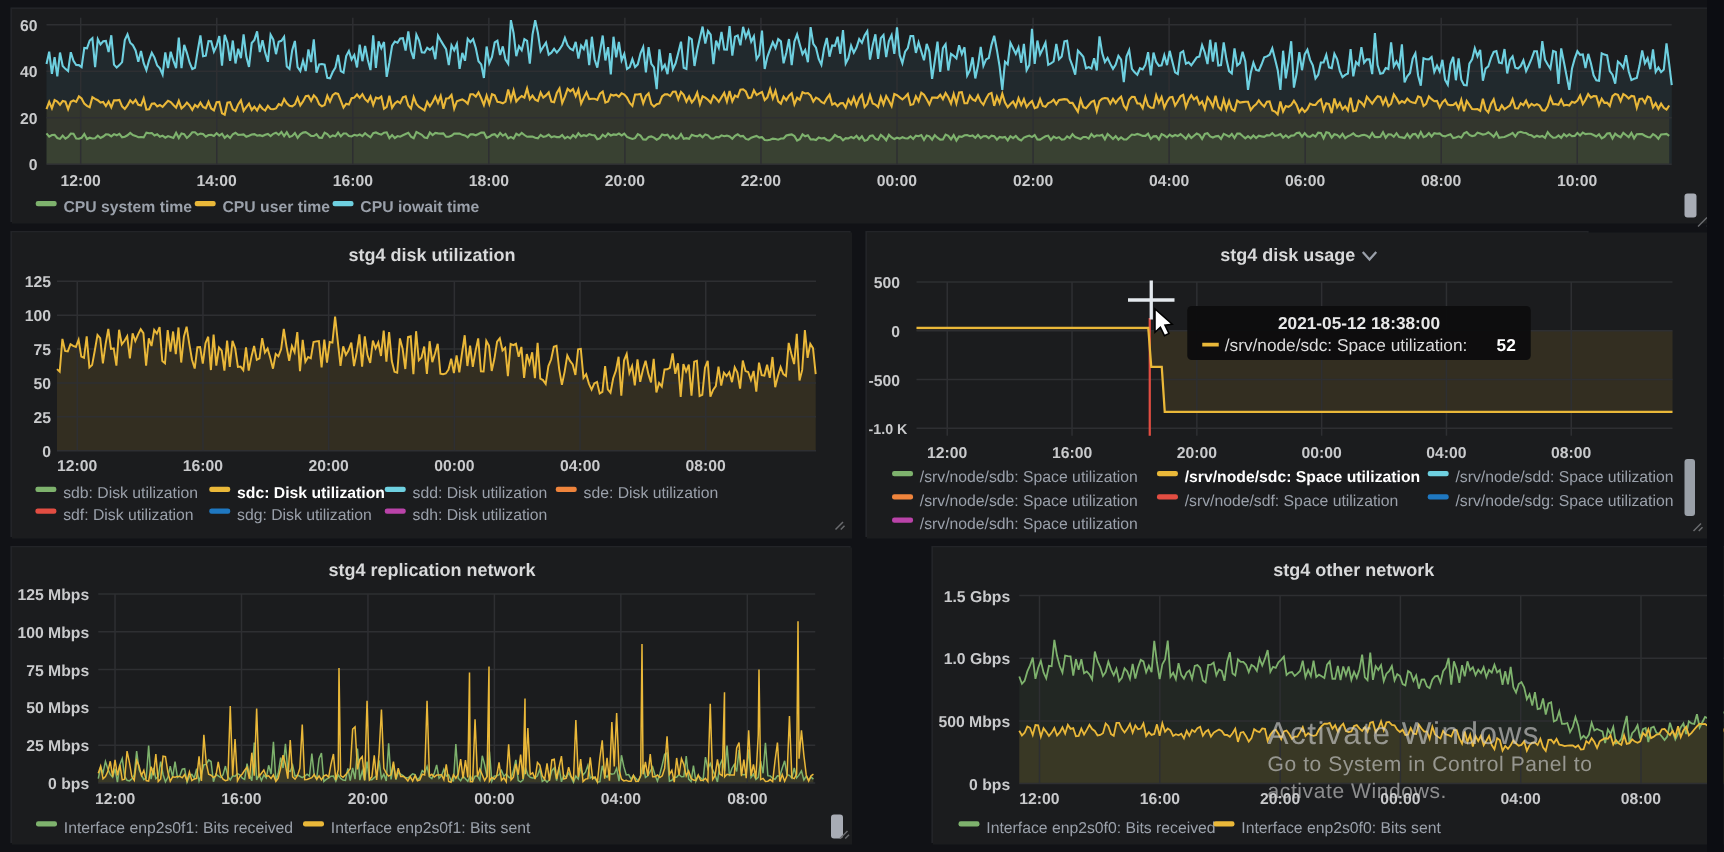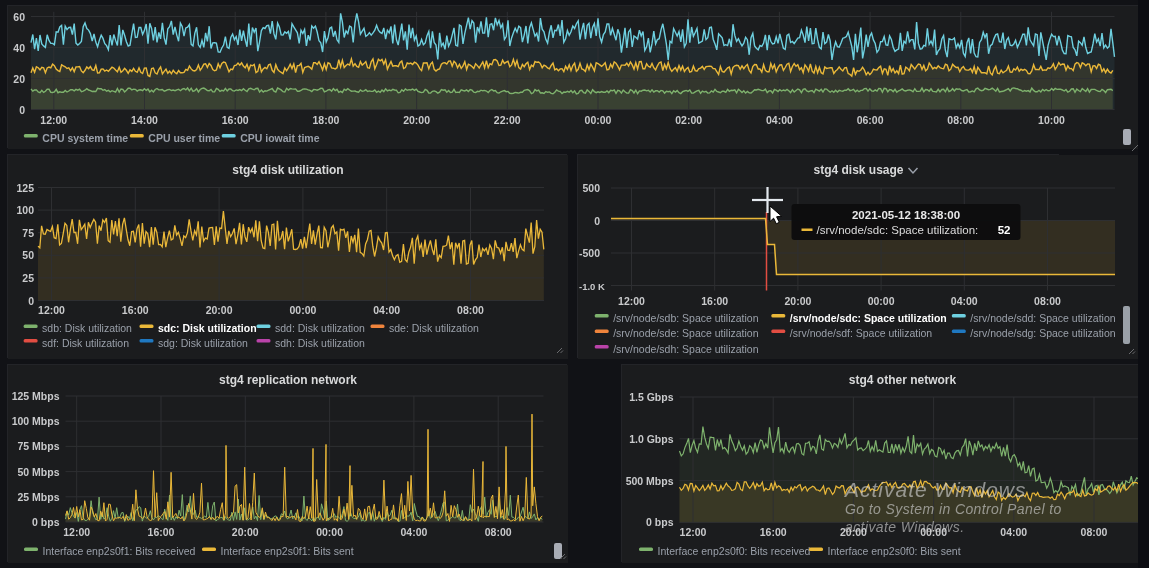--- a/index.html
+++ b/index.html
@@ -1,18 +1,18 @@
 <!DOCTYPE html>
 <html><head><meta charset="utf-8"><style>
 html,body{margin:0;padding:0;background:#111216;width:1149px;height:568px;overflow:hidden;
 font-family:"Liberation Sans",sans-serif;}
 .panel{position:absolute;background:#1b1c1e;border:1px solid #232428;box-sizing:border-box;}
 .panel svg{position:absolute;left:0;top:0;overflow:visible;}
 #rightcol{position:absolute;right:0;top:0;width:11px;height:568px;background:#0c0d12;}
-#wm{position:absolute;left:845px;top:478px;color:rgba(210,210,210,0.62);z-index:30;font-style:italic;}
+#wm{position:absolute;left:845px;top:478px;color:rgba(210,210,210,0.62);z-index:30;}
 #wm .l1{font-size:21px;line-height:23px;letter-spacing:1px;}
 #wm .l2{font-size:14px;line-height:17.5px;letter-spacing:0.4px;}
 </style></head><body>
 <div class="panel" style="left:7px;top:5px;width:1131px;height:143px;">
     <svg width="1131" height="143" viewBox="0 0 1131 143" font-family="Liberation Sans, sans-serif">
       <rect width="1131" height="143" fill="#1b1c1e"></rect>
       <path d="M23.0 36.6 L24.8 28.5 L26.6 43.2 L28.4 32.1 L30.2 44.9 L32.0 29.0 L33.8 38.0 L35.6 39.9 L37.4 41.4 L39.2 28.8 L41.0 34.5 L42.8 37.3 L44.6 37.4 L46.4 38.7 L48.2 25.9 L50.0 26.2 L51.8 21.0 L53.6 19.4 L55.4 38.7 L57.2 20.1 L59.0 23.6 L60.8 21.5 L62.6 21.3 L64.4 28.7 L66.2 17.5 L68.0 37.1 L69.8 39.0 L71.6 37.4 L73.4 35.4 L75.2 20.7 L77.0 16.9 L78.8 22.5 L80.6 24.1 L82.4 27.6 L84.2 35.1 L86.0 28.0 L87.8 36.1 L89.6 40.8 L91.4 34.1 L93.2 29.2 L95.0 32.4 L96.8 37.7 L98.6 39.6 L100.4 43.7 L102.2 29.0 L104.0 39.4 L105.8 28.5 L107.6 34.4 L109.4 39.4 L111.2 19.0 L113.0 39.4 L114.8 23.9 L116.6 29.2 L118.4 35.8 L120.2 40.0 L122.0 39.2 L123.8 27.9 L125.6 17.6 L127.4 31.5 L129.2 31.1 L131.0 21.4 L132.8 21.5 L134.6 28.4 L136.4 24.6 L138.2 18.0 L140.0 37.8 L141.8 17.2 L143.6 22.5 L145.4 34.5 L147.2 21.0 L149.0 36.3 L150.8 26.5 L152.6 32.8 L154.4 16.9 L156.2 31.7 L158.0 38.6 L159.8 22.7 L161.6 20.6 L163.4 14.9 L165.2 28.7 L167.0 20.9 L168.8 29.1 L170.6 35.2 L172.4 17.1 L174.2 20.4 L176.0 30.1 L177.8 21.9 L179.6 21.2 L181.4 18.5 L183.2 38.3 L185.0 39.9 L186.8 27.4 L188.6 21.3 L190.4 38.8 L192.2 41.3 L194.0 34.4 L195.8 41.4 L197.6 26.9 L199.4 35.4 L201.2 20.2 L203.0 42.5 L204.8 36.9 L206.6 36.7 L208.4 37.1 L210.2 45.9 L212.0 46.2 L213.8 42.0 L215.6 39.1 L217.4 30.6 L219.2 41.4 L221.0 42.4 L222.8 31.4 L224.6 28.0 L226.4 33.7 L228.2 30.7 L230.0 39.0 L231.8 23.7 L233.6 34.8 L235.4 24.7 L237.2 33.8 L239.0 40.7 L240.8 17.6 L242.6 39.3 L244.4 21.6 L246.2 26.2 L248.0 22.0 L249.8 45.2 L251.6 35.6 L253.4 24.5 L255.2 21.7 L257.0 22.5 L258.8 19.7 L260.6 19.4 L262.4 27.7 L264.2 15.0 L266.0 27.9 L267.8 33.3 L269.6 17.1 L271.4 21.0 L273.2 28.9 L275.0 29.1 L276.8 25.9 L278.6 27.3 L280.4 25.5 L282.2 33.5 L284.0 17.7 L285.8 20.9 L287.6 23.9 L289.4 26.8 L291.2 37.4 L293.0 24.2 L294.8 27.5 L296.6 23.4 L298.4 39.9 L300.2 29.2 L302.0 34.5 L303.8 19.9 L305.6 22.1 L307.4 20.1 L309.2 26.0 L311.0 34.8 L312.8 36.9 L314.6 46.0 L316.4 25.0 L318.2 36.1 L320.0 31.9 L321.8 22.3 L323.6 21.2 L325.4 30.7 L327.2 24.9 L329.0 33.8 L330.8 36.5 L332.6 7.4 L334.4 16.1 L336.2 31.5 L338.0 24.8 L339.8 27.5 L341.6 20.1 L343.4 21.2 L345.2 36.5 L347.0 17.1 L348.8 7.4 L350.6 15.9 L352.4 28.2 L354.2 25.2 L356.0 22.4 L357.8 30.4 L359.6 29.1 L361.4 26.6 L363.2 29.1 L365.0 26.9 L366.8 24.2 L368.6 19.2 L370.4 24.2 L372.2 26.4 L374.0 27.4 L375.8 21.9 L377.6 33.1 L379.4 24.3 L381.2 26.8 L383.0 20.4 L384.8 37.4 L386.6 18.5 L388.4 33.5 L390.2 39.1 L392.0 28.1 L393.8 17.7 L395.6 34.3 L397.4 25.4 L399.2 43.6 L401.0 18.5 L402.8 32.2 L404.6 21.9 L406.4 34.2 L408.2 30.0 L410.0 40.0 L411.8 38.8 L413.6 33.4 L415.4 38.7 L417.2 36.9 L419.0 29.6 L420.8 25.4 L422.6 42.2 L424.4 25.4 L426.2 36.5 L428.0 39.0 L429.8 53.4 L431.6 26.9 L433.4 40.0 L435.2 37.2 L437.0 43.4 L438.8 29.5 L440.6 40.1 L442.4 36.2 L444.2 29.1 L446.0 21.8 L447.8 39.2 L449.6 40.0 L451.4 19.0 L453.2 20.2 L455.0 38.0 L456.8 27.4 L458.6 19.3 L460.4 11.7 L462.2 23.1 L464.0 14.7 L465.8 17.1 L467.6 36.7 L469.4 21.1 L471.2 25.9 L473.0 15.3 L474.8 27.0 L476.6 27.1 L478.4 11.4 L480.2 31.1 L482.0 18.4 L483.8 17.6 L485.6 24.2 L487.4 11.9 L489.2 18.9 L491.0 14.5 L492.8 21.8 L494.6 18.2 L496.4 33.5 L498.2 30.6 L500.0 14.4 L501.8 40.0 L503.6 31.9 L505.4 26.8 L507.2 22.2 L509.0 26.1 L510.8 20.1 L512.6 21.6 L514.4 36.2 L516.2 29.1 L518.0 20.0 L519.8 37.5 L521.6 21.7 L523.4 16.9 L525.2 23.6 L527.0 30.1 L528.8 27.3 L530.6 35.5 L532.4 12.1 L534.2 23.2 L536.0 25.8 L537.8 33.3 L539.6 37.2 L541.4 26.2 L543.2 19.3 L545.0 31.8 L546.8 24.3 L548.6 24.6 L550.4 18.5 L552.2 29.9 L554.0 14.0 L555.8 36.3 L557.6 32.7 L559.4 24.5 L561.2 29.2 L563.0 25.7 L564.8 20.0 L566.6 22.5 L568.4 17.7 L570.2 14.8 L572.0 33.7 L573.8 24.1 L575.6 16.9 L577.4 33.2 L579.2 19.4 L581.0 17.3 L582.8 32.1 L584.6 21.3 L586.4 17.4 L588.2 29.9 L590.0 12.2 L591.8 30.8 L593.6 36.1 L595.4 28.5 L597.2 26.0 L599.0 18.0 L600.8 18.0 L602.6 29.3 L604.4 22.3 L606.2 28.3 L608.0 34.2 L609.8 23.3 L611.6 28.4 L613.4 46.6 L615.2 34.6 L617.0 21.8 L618.8 41.9 L620.6 26.1 L622.4 23.5 L624.2 41.0 L626.0 29.9 L627.8 31.2 L629.6 33.0 L631.4 24.2 L633.2 30.0 L635.0 25.5 L636.8 44.4 L638.6 40.8 L640.4 32.2 L642.2 46.3 L644.0 37.7 L645.8 25.2 L647.6 37.9 L649.4 33.6 L651.2 32.7 L653.0 23.9 L654.8 17.8 L656.6 27.3 L658.4 38.2 L660.2 53.9 L662.0 35.2 L663.8 36.9 L665.6 22.6 L667.4 26.2 L669.2 30.0 L671.0 25.6 L672.8 35.9 L674.6 23.3 L676.4 40.8 L678.2 37.4 L680.0 13.2 L681.8 36.6 L683.6 21.0 L685.4 30.3 L687.2 26.5 L689.0 22.4 L690.8 37.2 L692.6 36.2 L694.4 35.0 L696.2 23.3 L698.0 33.5 L699.8 31.7 L701.6 21.6 L703.4 21.2 L705.2 33.2 L707.0 37.9 L708.8 43.8 L710.6 27.8 L712.4 29.7 L714.2 31.9 L716.0 39.5 L717.8 38.7 L719.6 39.6 L721.4 32.8 L723.2 41.0 L725.0 18.2 L726.8 29.4 L728.6 35.4 L730.4 32.6 L732.2 36.6 L734.0 39.9 L735.8 37.1 L737.6 31.2 L739.4 33.7 L741.2 48.8 L743.0 31.7 L744.8 27.4 L746.6 39.9 L748.4 42.2 L750.2 43.8 L752.0 39.5 L753.8 40.3 L755.6 37.1 L757.4 28.8 L759.2 44.2 L761.0 29.0 L762.8 35.3 L764.6 37.9 L766.4 37.5 L768.2 30.8 L770.0 37.4 L771.8 27.9 L773.6 35.2 L775.4 42.3 L777.2 43.4 L779.0 29.3 L780.8 28.1 L782.6 36.5 L784.4 35.5 L786.2 37.5 L788.0 34.9 L789.8 32.2 L791.6 31.7 L793.4 24.1 L795.2 29.0 L797.0 36.7 L798.8 20.5 L800.6 35.0 L802.4 22.2 L804.2 37.7 L806.0 37.4 L807.8 22.2 L809.6 33.4 L811.4 41.4 L813.2 42.9 L815.0 26.2 L816.8 37.6 L818.6 36.1 L820.4 28.5 L822.2 35.0 L824.0 53.9 L825.8 42.6 L827.6 35.8 L829.4 40.6 L831.2 41.2 L833.0 37.0 L834.8 32.2 L836.6 31.6 L838.4 30.5 L840.2 26.2 L842.0 33.4 L843.8 40.6 L845.6 53.9 L847.4 27.8 L849.2 46.3 L851.0 35.4 L852.8 21.5 L854.6 52.4 L856.4 43.2 L858.2 28.7 L860.0 40.8 L861.8 30.3 L863.6 27.1 L865.4 33.9 L867.2 37.5 L869.0 46.3 L870.8 43.8 L872.6 35.7 L874.4 35.6 L876.2 30.6 L878.0 38.9 L879.8 39.4 L881.6 29.8 L883.4 33.4 L885.2 41.2 L887.0 45.4 L888.8 43.9 L890.6 43.0 L892.4 26.8 L894.2 44.9 L896.0 35.3 L897.8 37.3 L899.6 25.4 L901.4 35.9 L903.2 33.6 L905.0 33.6 L906.8 43.4 L908.6 16.0 L910.4 37.4 L912.2 43.2 L914.0 42.7 L915.8 39.4 L917.6 40.0 L919.4 22.3 L921.2 38.3 L923.0 35.0 L924.8 39.2 L926.6 23.6 L928.4 48.9 L930.2 44.8 L932.0 42.7 L933.8 33.0 L935.6 29.5 L937.4 44.3 L939.2 51.1 L941.0 32.8 L942.8 33.5 L944.6 33.6 L946.4 32.0 L948.2 41.9 L950.0 37.7 L951.8 41.7 L953.6 33.9 L955.4 47.2 L957.2 50.5 L959.0 36.7 L960.8 31.9 L962.6 47.5 L964.4 33.0 L966.2 47.1 L968.0 50.7 L969.8 50.9 L971.6 36.4 L973.4 33.6 L975.2 26.2 L977.0 31.5 L978.8 27.2 L980.6 47.8 L982.4 39.7 L984.2 38.3 L986.0 32.6 L987.8 28.6 L989.6 28.0 L991.4 35.7 L993.2 36.1 L995.0 26.7 L996.8 43.0 L998.6 34.0 L1000.4 31.6 L1002.2 39.1 L1004.0 39.7 L1005.8 38.0 L1007.6 34.2 L1009.4 41.4 L1011.2 37.5 L1013.0 33.3 L1014.8 28.2 L1016.6 28.2 L1018.4 39.5 L1020.2 21.4 L1022.0 33.8 L1023.8 37.0 L1025.6 39.8 L1027.4 28.0 L1029.2 28.7 L1031.0 49.9 L1032.8 26.3 L1034.6 35.3 L1036.4 44.6 L1038.2 53.9 L1040.0 39.6 L1041.8 33.1 L1043.6 28.2 L1045.4 30.6 L1047.2 30.3 L1049.0 39.4 L1050.8 29.9 L1052.6 36.2 L1054.4 44.2 L1056.2 47.5 L1058.0 47.8 L1059.8 29.5 L1061.6 30.4 L1063.4 30.9 L1065.2 41.4 L1067.0 43.8 L1068.8 49.8 L1070.6 35.1 L1072.4 36.6 L1074.2 39.3 L1076.0 30.8 L1077.8 41.5 L1079.6 47.4 L1081.4 46.5 L1083.2 46.0 L1085.0 37.9 L1086.8 27.6 L1088.6 36.1 L1090.4 32.8 L1092.2 40.1 L1094.0 27.0 L1095.8 41.9 L1097.6 39.0 L1099.4 42.1 L1101.2 40.4 L1103.0 22.9 L1104.8 36.8 L1106.5 50.8 L1106.5 103.5 L23.0 103.5 Z" fill="#6ED0E0" fill-opacity="0.08"></path>
       <path d="M23.0 66.7 L24.8 61.9 L26.6 66.2 L28.4 60.7 L30.2 61.7 L32.0 63.8 L33.8 61.3 L35.6 61.8 L37.4 66.8 L39.2 61.9 L41.0 61.0 L42.8 61.9 L44.6 58.2 L46.4 59.6 L48.2 63.1 L50.0 64.6 L51.8 65.5 L53.6 58.8 L55.4 59.9 L57.2 60.8 L59.0 62.4 L60.8 61.9 L62.6 64.7 L64.4 61.7 L66.2 65.6 L68.0 60.9 L69.8 60.9 L71.6 60.6 L73.4 64.9 L75.2 66.6 L77.0 64.3 L78.8 60.9 L80.6 62.8 L82.4 60.6 L84.2 63.9 L86.0 64.4 L87.8 59.5 L89.6 67.0 L91.4 66.8 L93.2 63.2 L95.0 62.9 L96.8 65.0 L98.6 64.0 L100.4 65.3 L102.2 63.2 L104.0 61.2 L105.8 62.0 L107.6 64.0 L109.4 65.8 L111.2 61.2 L113.0 66.3 L114.8 64.7 L116.6 62.4 L118.4 64.3 L120.2 67.3 L122.0 63.9 L123.8 65.4 L125.6 62.4 L127.4 65.3 L129.2 66.2 L131.0 61.9 L132.8 66.3 L134.6 67.5 L136.4 62.1 L138.2 61.9 L140.0 69.5 L141.8 70.4 L143.6 62.5 L145.4 62.1 L147.2 66.9 L149.0 68.0 L150.8 63.6 L152.6 60.9 L154.4 67.9 L156.2 65.4 L158.0 63.1 L159.8 67.3 L161.6 65.2 L163.4 67.7 L165.2 64.2 L167.0 66.5 L168.8 67.7 L170.6 64.5 L172.4 66.7 L174.2 66.8 L176.0 66.3 L177.8 63.4 L179.6 64.2 L181.4 60.0 L183.2 62.9 L185.0 64.5 L186.8 64.9 L188.6 63.6 L190.4 59.1 L192.2 64.3 L194.0 61.6 L195.8 58.1 L197.6 57.8 L199.4 61.3 L201.2 57.5 L203.0 59.4 L204.8 63.5 L206.6 64.8 L208.4 64.0 L210.2 57.8 L212.0 61.8 L213.8 57.4 L215.6 56.1 L217.4 56.6 L219.2 61.1 L221.0 65.7 L222.8 63.1 L224.6 63.7 L226.4 59.5 L228.2 59.1 L230.0 57.0 L231.8 59.2 L233.6 56.8 L235.4 60.1 L237.2 61.8 L239.0 58.3 L240.8 64.0 L242.6 59.1 L244.4 59.7 L246.2 58.4 L248.0 66.5 L249.8 65.3 L251.6 57.8 L253.4 65.9 L255.2 63.0 L257.0 61.5 L258.8 62.8 L260.6 58.9 L262.4 58.2 L264.2 64.3 L266.0 66.4 L267.8 58.7 L269.6 63.3 L271.4 65.3 L273.2 66.4 L275.0 67.6 L276.8 61.9 L278.6 64.8 L280.4 62.0 L282.2 58.3 L284.0 62.6 L285.8 57.9 L287.6 66.5 L289.4 59.6 L291.2 59.5 L293.0 57.3 L294.8 66.4 L296.6 61.5 L298.4 60.9 L300.2 60.3 L302.0 61.4 L303.8 63.2 L305.6 56.8 L307.4 56.8 L309.2 58.4 L311.0 55.6 L312.8 59.5 L314.6 64.0 L316.4 57.7 L318.2 63.4 L320.0 56.8 L321.8 57.6 L323.6 61.9 L325.4 62.2 L327.2 62.9 L329.0 61.7 L330.8 53.6 L332.6 60.9 L334.4 54.3 L336.2 61.6 L338.0 59.5 L339.8 58.0 L341.6 59.1 L343.4 53.0 L345.2 60.1 L347.0 57.7 L348.8 60.4 L350.6 61.3 L352.4 55.6 L354.2 59.1 L356.0 57.6 L357.8 55.6 L359.6 61.7 L361.4 62.1 L363.2 55.9 L365.0 52.9 L366.8 62.7 L368.6 58.4 L370.4 53.2 L372.2 54.9 L374.0 53.4 L375.8 58.1 L377.6 53.8 L379.4 63.1 L381.2 59.1 L383.0 55.5 L384.8 60.1 L386.6 59.8 L388.4 59.8 L390.2 60.6 L392.0 56.4 L393.8 55.0 L395.6 62.4 L397.4 61.6 L399.2 57.0 L401.0 57.7 L402.8 57.1 L404.6 58.5 L406.4 56.2 L408.2 57.0 L410.0 59.1 L411.8 62.6 L413.6 64.6 L415.4 57.0 L417.2 57.0 L419.0 56.7 L420.8 62.9 L422.6 58.1 L424.4 56.2 L426.2 63.3 L428.0 65.1 L429.8 63.5 L431.6 63.0 L433.4 58.3 L435.2 56.9 L437.0 56.8 L438.8 58.0 L440.6 55.1 L442.4 55.0 L444.2 60.2 L446.0 55.3 L447.8 57.2 L449.6 61.8 L451.4 58.3 L453.2 62.3 L455.0 59.9 L456.8 55.7 L458.6 63.5 L460.4 58.2 L462.2 59.1 L464.0 60.5 L465.8 62.5 L467.6 57.8 L469.4 59.6 L471.2 61.9 L473.0 58.8 L474.8 55.9 L476.6 61.8 L478.4 54.7 L480.2 61.6 L482.0 57.7 L483.8 58.7 L485.6 53.8 L487.4 53.5 L489.2 55.0 L491.0 59.4 L492.8 59.1 L494.6 54.2 L496.4 57.4 L498.2 56.2 L500.0 55.3 L501.8 60.7 L503.6 58.9 L505.4 53.3 L507.2 59.6 L509.0 54.6 L510.8 61.6 L512.6 63.1 L514.4 58.4 L516.2 60.7 L518.0 57.8 L519.8 56.2 L521.6 63.6 L523.4 59.2 L525.2 60.6 L527.0 55.5 L528.8 56.3 L530.6 56.0 L532.4 57.6 L534.2 61.7 L536.0 59.1 L537.8 60.1 L539.6 62.0 L541.4 62.9 L543.2 59.5 L545.0 57.1 L546.8 63.8 L548.6 62.7 L550.4 64.8 L552.2 62.9 L554.0 62.7 L555.8 65.7 L557.6 60.3 L559.4 63.4 L561.2 58.9 L563.0 64.5 L564.8 59.6 L566.6 57.2 L568.4 65.3 L570.2 63.3 L572.0 57.4 L573.8 63.0 L575.6 63.7 L577.4 65.4 L579.2 58.7 L581.0 63.6 L582.8 58.0 L584.6 61.2 L586.4 64.8 L588.2 56.7 L590.0 57.5 L591.8 58.9 L593.6 60.3 L595.4 58.7 L597.2 56.7 L599.0 64.0 L600.8 63.5 L602.6 58.2 L604.4 61.5 L606.2 55.8 L608.0 57.2 L609.8 60.2 L611.6 63.7 L613.4 59.1 L615.2 59.1 L617.0 59.2 L618.8 57.2 L620.6 60.1 L622.4 56.0 L624.2 58.9 L626.0 63.1 L627.8 56.6 L629.6 63.0 L631.4 55.7 L633.2 55.5 L635.0 62.8 L636.8 62.8 L638.6 57.8 L640.4 60.3 L642.2 61.2 L644.0 57.5 L645.8 61.7 L647.6 63.9 L649.4 59.8 L651.2 56.7 L653.0 56.0 L654.8 64.6 L656.6 58.4 L658.4 62.7 L660.2 56.5 L662.0 62.4 L663.8 65.4 L665.6 63.3 L667.4 61.7 L669.2 65.2 L671.0 59.5 L672.8 64.1 L674.6 60.1 L676.4 65.4 L678.2 62.9 L680.0 61.4 L681.8 66.1 L683.6 65.4 L685.4 60.1 L687.2 64.6 L689.0 65.2 L690.8 62.7 L692.6 62.1 L694.4 60.4 L696.2 63.5 L698.0 60.7 L699.8 60.4 L701.6 60.1 L703.4 60.3 L705.2 62.6 L707.0 62.6 L708.8 65.6 L710.6 68.5 L712.4 60.4 L714.2 65.4 L716.0 66.1 L717.8 64.0 L719.6 61.9 L721.4 61.1 L723.2 68.1 L725.0 61.4 L726.8 59.8 L728.6 59.3 L730.4 59.6 L732.2 63.2 L734.0 59.9 L735.8 62.7 L737.6 60.1 L739.4 58.5 L741.2 64.5 L743.0 66.9 L744.8 60.5 L746.6 58.5 L748.4 58.7 L750.2 63.0 L752.0 63.0 L753.8 66.1 L755.6 58.7 L757.4 64.4 L759.2 65.8 L761.0 65.8 L762.8 57.5 L764.6 62.5 L766.4 58.7 L768.2 65.8 L770.0 61.7 L771.8 59.0 L773.6 58.7 L775.4 64.4 L777.2 61.5 L779.0 58.2 L780.8 57.2 L782.6 65.4 L784.4 60.5 L786.2 57.5 L788.0 60.3 L789.8 58.7 L791.6 63.6 L793.4 61.7 L795.2 66.6 L797.0 58.9 L798.8 61.3 L800.6 65.2 L802.4 57.8 L804.2 65.2 L806.0 67.1 L807.8 60.4 L809.6 66.9 L811.4 61.3 L813.2 66.7 L815.0 67.9 L816.8 61.0 L818.6 62.4 L820.4 62.1 L822.2 61.8 L824.0 61.8 L825.8 67.4 L827.6 65.0 L829.4 63.5 L831.2 60.9 L833.0 63.3 L834.8 65.0 L836.6 61.8 L838.4 61.6 L840.2 67.6 L842.0 68.4 L843.8 70.2 L845.6 61.7 L847.4 68.3 L849.2 64.7 L851.0 65.3 L852.8 64.0 L854.6 61.2 L856.4 64.0 L858.2 68.8 L860.0 66.2 L861.8 68.6 L863.6 66.7 L865.4 63.1 L867.2 63.9 L869.0 64.0 L870.8 61.6 L872.6 60.2 L874.4 67.5 L876.2 62.9 L878.0 63.4 L879.8 69.4 L881.6 59.7 L883.4 65.5 L885.2 62.6 L887.0 66.9 L888.8 64.8 L890.6 67.7 L892.4 59.1 L894.2 68.2 L896.0 67.7 L897.8 61.1 L899.6 62.4 L901.4 64.8 L903.2 58.5 L905.0 60.8 L906.8 63.1 L908.6 60.4 L910.4 58.1 L912.2 58.6 L914.0 63.5 L915.8 59.4 L917.6 64.8 L919.4 63.1 L921.2 57.0 L923.0 59.6 L924.8 62.9 L926.6 61.4 L928.4 62.5 L930.2 59.8 L932.0 61.6 L933.8 62.4 L935.6 62.7 L937.4 58.2 L939.2 59.0 L941.0 64.7 L942.8 63.2 L944.6 58.3 L946.4 60.1 L948.2 61.5 L950.0 61.3 L951.8 65.7 L953.6 62.2 L955.4 60.5 L957.2 63.7 L959.0 64.1 L960.8 64.0 L962.6 62.5 L964.4 66.4 L966.2 60.5 L968.0 68.2 L969.8 61.3 L971.6 63.9 L973.4 66.7 L975.2 66.8 L977.0 66.7 L978.8 67.9 L980.6 59.8 L982.4 66.9 L984.2 68.9 L986.0 63.3 L987.8 60.2 L989.6 67.1 L991.4 67.7 L993.2 64.2 L995.0 66.8 L996.8 65.5 L998.6 64.3 L1000.4 60.1 L1002.2 66.2 L1004.0 66.3 L1005.8 62.8 L1007.6 64.1 L1009.4 61.0 L1011.2 65.3 L1013.0 63.2 L1014.8 64.4 L1016.6 63.4 L1018.4 64.4 L1020.2 67.5 L1022.0 67.7 L1023.8 64.9 L1025.6 58.8 L1027.4 63.5 L1029.2 63.4 L1031.0 63.8 L1032.8 60.4 L1034.6 64.4 L1036.4 63.9 L1038.2 64.3 L1040.0 61.8 L1041.8 62.5 L1043.6 61.1 L1045.4 57.7 L1047.2 63.4 L1049.0 60.5 L1050.8 56.7 L1052.6 59.1 L1054.4 58.0 L1056.2 58.2 L1058.0 64.2 L1059.8 59.8 L1061.6 62.6 L1063.4 62.4 L1065.2 64.6 L1067.0 58.1 L1068.8 56.6 L1070.6 57.2 L1072.4 61.5 L1074.2 56.7 L1076.0 57.8 L1077.8 59.7 L1079.6 57.9 L1081.4 58.2 L1083.2 65.8 L1085.0 59.9 L1086.8 59.7 L1088.6 62.6 L1090.4 58.3 L1092.2 59.1 L1094.0 65.6 L1095.8 62.8 L1097.6 66.6 L1099.4 63.1 L1101.2 65.9 L1103.0 67.1 L1104.8 64.3 L1104.8 103.5 L23.0 103.5 Z" fill="#EAB839" fill-opacity="0.09"></path>
       <path d="M23.0 82.9 L24.8 85.1 L26.6 84.0 L28.4 83.9 L30.2 86.0 L32.0 86.6 L33.8 84.4 L35.6 86.4 L37.4 85.3 L39.2 83.1 L41.0 83.2 L42.8 86.3 L44.6 86.5 L46.4 85.9 L48.2 83.3 L50.0 86.7 L51.8 85.8 L53.6 86.3 L55.4 86.2 L57.2 84.5 L59.0 86.0 L60.8 85.0 L62.6 83.6 L64.4 83.7 L66.2 84.9 L68.0 83.4 L69.8 84.2 L71.6 83.2 L73.4 85.6 L75.2 85.1 L77.0 84.2 L78.8 82.6 L80.6 84.0 L82.4 84.6 L84.2 85.5 L86.0 85.3 L87.8 85.6 L89.6 82.4 L91.4 82.8 L93.2 82.7 L95.0 84.3 L96.8 83.5 L98.6 85.2 L100.4 84.4 L102.2 85.8 L104.0 84.7 L105.8 85.3 L107.6 86.0 L109.4 82.5 L111.2 86.0 L113.0 83.0 L114.8 83.4 L116.6 86.0 L118.4 84.3 L120.2 82.2 L122.0 82.2 L123.8 83.9 L125.6 83.1 L127.4 83.3 L129.2 85.1 L131.0 84.0 L132.8 83.8 L134.6 84.6 L136.4 82.8 L138.2 84.4 L140.0 83.1 L141.8 85.9 L143.6 84.3 L145.4 86.0 L147.2 83.5 L149.0 82.5 L150.8 83.9 L152.6 83.8 L154.4 83.6 L156.2 85.2 L158.0 84.5 L159.8 83.7 L161.6 83.4 L163.4 84.5 L165.2 84.1 L167.0 84.7 L168.8 83.8 L170.6 83.3 L172.4 84.7 L174.2 83.2 L176.0 82.5 L177.8 83.9 L179.6 82.0 L181.4 84.8 L183.2 82.2 L185.0 85.3 L186.8 84.6 L188.6 82.7 L190.4 85.9 L192.2 83.5 L194.0 82.4 L195.8 82.1 L197.6 83.2 L199.4 84.6 L201.2 84.7 L203.0 83.4 L204.8 85.8 L206.6 85.9 L208.4 82.4 L210.2 83.4 L212.0 85.4 L213.8 84.3 L215.6 84.9 L217.4 82.4 L219.2 84.9 L221.0 83.0 L222.8 83.0 L224.6 84.7 L226.4 85.0 L228.2 83.9 L230.0 84.4 L231.8 83.6 L233.6 84.7 L235.4 82.8 L237.2 84.3 L239.0 85.5 L240.8 82.8 L242.6 82.3 L244.4 83.2 L246.2 83.8 L248.0 82.5 L249.8 82.2 L251.6 86.1 L253.4 84.1 L255.2 86.0 L257.0 84.7 L258.8 85.1 L260.6 84.2 L262.4 83.3 L264.2 82.5 L266.0 85.1 L267.8 86.1 L269.6 82.0 L271.4 82.9 L273.2 83.9 L275.0 85.7 L276.8 86.0 L278.6 82.3 L280.4 84.0 L282.2 82.6 L284.0 82.9 L285.8 83.1 L287.6 82.9 L289.4 85.2 L291.2 85.2 L293.0 84.5 L294.8 83.1 L296.6 83.0 L298.4 83.1 L300.2 83.9 L302.0 84.3 L303.8 85.5 L305.6 83.5 L307.4 83.6 L309.2 84.2 L311.0 83.3 L312.8 82.3 L314.6 82.4 L316.4 85.9 L318.2 85.2 L320.0 83.9 L321.8 83.5 L323.6 85.2 L325.4 82.6 L327.2 84.5 L329.0 83.3 L330.8 86.3 L332.6 85.3 L334.4 86.4 L336.2 83.2 L338.0 84.3 L339.8 82.6 L341.6 84.0 L343.4 85.2 L345.2 85.1 L347.0 85.0 L348.8 85.8 L350.6 86.2 L352.4 83.9 L354.2 85.3 L356.0 84.8 L357.8 83.7 L359.6 85.5 L361.4 84.9 L363.2 85.4 L365.0 85.4 L366.8 84.0 L368.6 86.3 L370.4 85.1 L372.2 86.3 L374.0 84.0 L375.8 85.6 L377.6 82.8 L379.4 84.8 L381.2 84.1 L383.0 84.7 L384.8 83.4 L386.6 84.0 L388.4 84.2 L390.2 86.8 L392.0 86.3 L393.8 83.8 L395.6 85.2 L397.4 82.9 L399.2 84.3 L401.0 83.6 L402.8 83.9 L404.6 83.0 L406.4 84.3 L408.2 83.1 L410.0 85.3 L411.8 86.0 L413.6 86.6 L415.4 86.1 L417.2 83.4 L419.0 84.4 L420.8 87.0 L422.6 87.1 L424.4 85.3 L426.2 84.9 L428.0 85.7 L429.8 87.1 L431.6 86.1 L433.4 83.6 L435.2 84.2 L437.0 83.8 L438.8 86.2 L440.6 84.5 L442.4 86.5 L444.2 86.1 L446.0 83.3 L447.8 86.5 L449.6 86.1 L451.4 86.5 L453.2 83.8 L455.0 84.5 L456.8 84.9 L458.6 83.9 L460.4 85.5 L462.2 83.6 L464.0 84.2 L465.8 86.2 L467.6 86.5 L469.4 85.3 L471.2 85.6 L473.0 84.2 L474.8 84.8 L476.6 84.4 L478.4 85.0 L480.2 86.5 L482.0 84.5 L483.8 83.5 L485.6 84.9 L487.4 84.6 L489.2 86.6 L491.0 87.1 L492.8 85.8 L494.6 85.2 L496.4 84.6 L498.2 85.7 L500.0 85.4 L501.8 87.3 L503.6 87.5 L505.4 87.2 L507.2 86.4 L509.0 86.7 L510.8 87.1 L512.6 86.3 L514.4 86.3 L516.2 84.3 L518.0 83.9 L519.8 83.6 L521.6 84.7 L523.4 87.7 L525.2 86.8 L527.0 83.6 L528.8 84.9 L530.6 84.2 L532.4 87.0 L534.2 86.8 L536.0 87.4 L537.8 85.6 L539.6 86.3 L541.4 85.9 L543.2 87.3 L545.0 87.8 L546.8 86.3 L548.6 84.0 L550.4 85.1 L552.2 85.5 L554.0 87.6 L555.8 86.1 L557.6 86.3 L559.4 85.3 L561.2 86.2 L563.0 84.5 L564.8 86.8 L566.6 84.9 L568.4 87.9 L570.2 87.3 L572.0 84.6 L573.8 84.3 L575.6 86.6 L577.4 87.1 L579.2 83.9 L581.0 85.4 L582.8 87.5 L584.6 83.8 L586.4 85.6 L588.2 86.7 L590.0 85.8 L591.8 86.4 L593.6 85.5 L595.4 86.2 L597.2 86.3 L599.0 84.9 L600.8 86.6 L602.6 84.4 L604.4 84.8 L606.2 84.0 L608.0 87.3 L609.8 84.3 L611.6 84.9 L613.4 87.1 L615.2 84.1 L617.0 85.8 L618.8 87.1 L620.6 87.0 L622.4 83.7 L624.2 84.5 L626.0 86.9 L627.8 84.1 L629.6 87.7 L631.4 84.9 L633.2 85.2 L635.0 84.2 L636.8 84.0 L638.6 84.8 L640.4 84.3 L642.2 85.9 L644.0 83.9 L645.8 86.0 L647.6 84.8 L649.4 84.7 L651.2 86.1 L653.0 84.4 L654.8 84.8 L656.6 87.1 L658.4 85.3 L660.2 85.7 L662.0 85.3 L663.8 87.6 L665.6 84.8 L667.4 86.1 L669.2 84.6 L671.0 86.7 L672.8 87.6 L674.6 85.7 L676.4 85.0 L678.2 84.4 L680.0 85.4 L681.8 84.0 L683.6 87.0 L685.4 87.1 L687.2 85.9 L689.0 84.9 L690.8 84.4 L692.6 87.3 L694.4 85.1 L696.2 86.1 L698.0 85.4 L699.8 87.1 L701.6 86.9 L703.4 84.9 L705.2 86.1 L707.0 83.4 L708.8 85.4 L710.6 86.0 L712.4 86.7 L714.2 85.3 L716.0 85.3 L717.8 86.4 L719.6 83.4 L721.4 85.3 L723.2 84.2 L725.0 84.5 L726.8 83.9 L728.6 86.9 L730.4 83.3 L732.2 84.8 L734.0 86.6 L735.8 84.8 L737.6 87.1 L739.4 85.5 L741.2 86.9 L743.0 87.0 L744.8 85.4 L746.6 83.7 L748.4 84.0 L750.2 83.3 L752.0 83.9 L753.8 84.6 L755.6 84.6 L757.4 83.1 L759.2 86.6 L761.0 84.9 L762.8 84.8 L764.6 87.0 L766.4 83.4 L768.2 84.2 L770.0 85.6 L771.8 83.7 L773.6 85.0 L775.4 84.0 L777.2 84.7 L779.0 83.4 L780.8 84.8 L782.6 86.6 L784.4 83.7 L786.2 86.0 L788.0 84.5 L789.8 83.0 L791.6 83.9 L793.4 86.6 L795.2 83.3 L797.0 82.8 L798.8 84.9 L800.6 85.7 L802.4 84.9 L804.2 84.6 L806.0 86.6 L807.8 83.2 L809.6 84.1 L811.4 85.1 L813.2 83.3 L815.0 86.0 L816.8 83.0 L818.6 83.1 L820.4 84.7 L822.2 86.2 L824.0 84.8 L825.8 86.2 L827.6 84.3 L829.4 86.0 L831.2 84.4 L833.0 84.9 L834.8 85.2 L836.6 84.1 L838.4 84.3 L840.2 82.8 L842.0 84.6 L843.8 84.1 L845.6 83.4 L847.4 85.8 L849.2 84.2 L851.0 85.7 L852.8 84.4 L854.6 84.3 L856.4 82.6 L858.2 82.4 L860.0 85.1 L861.8 82.8 L863.6 84.8 L865.4 85.3 L867.2 83.9 L869.0 85.1 L870.8 82.4 L872.6 82.6 L874.4 86.2 L876.2 82.2 L878.0 82.6 L879.8 85.7 L881.6 83.5 L883.4 83.9 L885.2 85.6 L887.0 83.3 L888.8 86.2 L890.6 84.8 L892.4 84.1 L894.2 82.9 L896.0 84.5 L897.8 85.0 L899.6 84.2 L901.4 83.9 L903.2 84.5 L905.0 85.8 L906.8 82.7 L908.6 85.3 L910.4 85.4 L912.2 85.2 L914.0 82.1 L915.8 85.8 L917.6 83.5 L919.4 83.7 L921.2 85.2 L923.0 82.8 L924.8 85.4 L926.6 85.6 L928.4 86.0 L930.2 83.3 L932.0 85.9 L933.8 83.5 L935.6 83.3 L937.4 85.7 L939.2 82.0 L941.0 85.5 L942.8 84.7 L944.6 82.7 L946.4 85.0 L948.2 82.8 L950.0 83.2 L951.8 82.9 L953.6 84.5 L955.4 84.9 L957.2 84.1 L959.0 83.5 L960.8 86.0 L962.6 85.7 L964.4 84.9 L966.2 85.8 L968.0 82.9 L969.8 82.0 L971.6 83.9 L973.4 84.7 L975.2 84.3 L977.0 82.4 L978.8 83.0 L980.6 83.7 L982.4 83.4 L984.2 82.2 L986.0 83.5 L987.8 85.2 L989.6 82.4 L991.4 85.9 L993.2 85.5 L995.0 85.3 L996.8 84.5 L998.6 83.7 L1000.4 82.6 L1002.2 85.0 L1004.0 82.4 L1005.8 81.9 L1007.6 82.5 L1009.4 82.7 L1011.2 83.8 L1013.0 84.2 L1014.8 85.5 L1016.6 84.5 L1018.4 85.2 L1020.2 84.6 L1022.0 85.9 L1023.8 82.1 L1025.6 84.4 L1027.4 85.8 L1029.2 85.7 L1031.0 84.3 L1032.8 85.9 L1034.6 83.4 L1036.4 84.9 L1038.2 83.5 L1040.0 84.8 L1041.8 84.6 L1043.6 82.6 L1045.4 84.3 L1047.2 82.4 L1049.0 83.4 L1050.8 83.2 L1052.6 83.2 L1054.4 84.0 L1056.2 85.0 L1058.0 83.5 L1059.8 86.2 L1061.6 85.3 L1063.4 83.0 L1065.2 82.8 L1067.0 86.3 L1068.8 83.1 L1070.6 84.5 L1072.4 85.5 L1074.2 82.6 L1076.0 84.0 L1077.8 85.4 L1079.6 82.6 L1081.4 86.2 L1083.2 83.5 L1085.0 83.4 L1086.8 83.4 L1088.6 84.5 L1090.4 85.3 L1092.2 85.6 L1094.0 83.4 L1095.8 84.5 L1097.6 86.5 L1099.4 83.7 L1101.2 83.5 L1103.0 83.3 L1104.8 84.6 L1104.8 103.5 L23.0 103.5 Z" fill="#7EB26D" fill-opacity="0.09"></path>
       <line x1="23" y1="103.5" x2="1106.5" y2="103.5" stroke="#2e2f32" stroke-width="1"></line>

